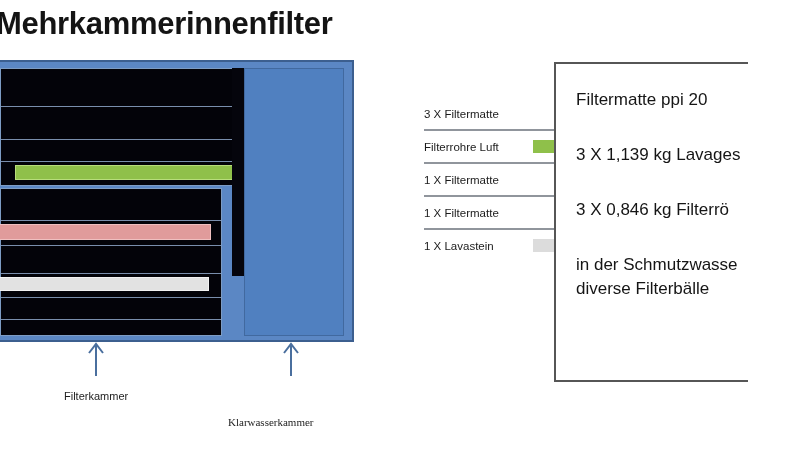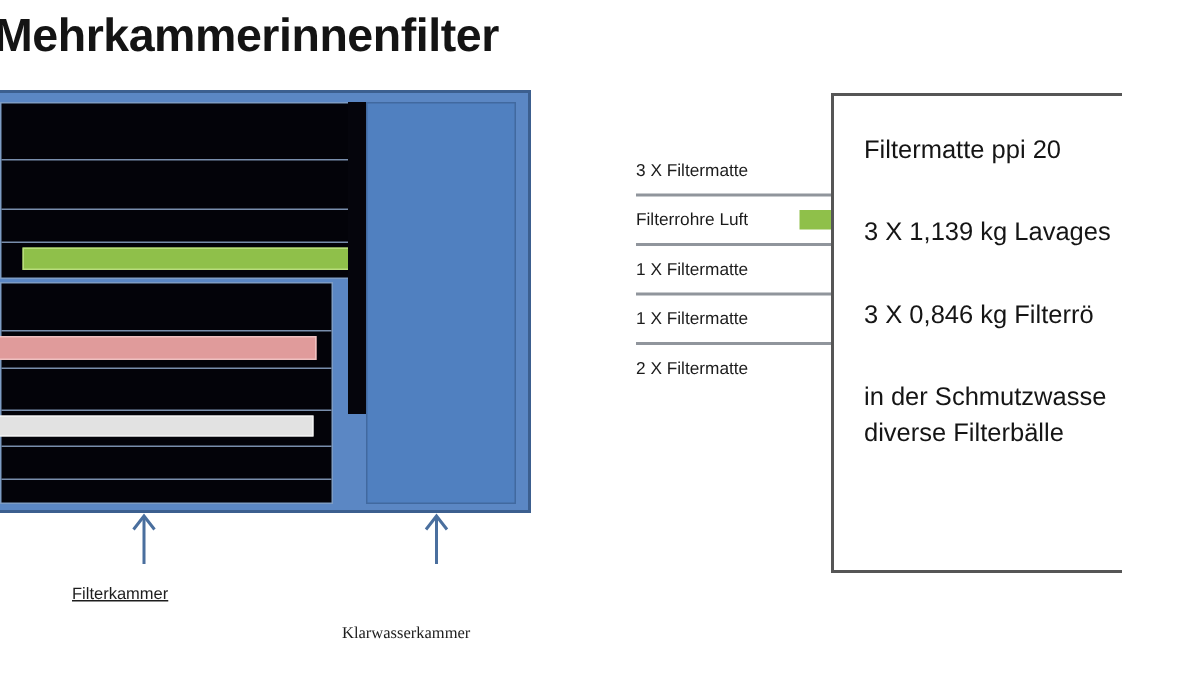--- a/index.html
+++ b/index.html
@@ -215,21 +215,21 @@
 
     <div id="divider-strip"></div>
 
     <div id="clearwater"></div>
   </div>
 
   <svg class="arrow" style="left:85px; top:340px;" viewBox="0 0 22 36">
     <line x1="11" y1="36" x2="11" y2="5" stroke="#4a6f9e" stroke-width="2"></line>
     <polyline points="4,13 11,4 18,13" fill="none" stroke="#4a6f9e" stroke-width="2"></polyline>
   </svg>
-  <div class="caption" style="left:48px; top:390px;text-decoration:underline;">Filterkammer</div>
+  <div class="caption" style="left:64px; top:390px;">Filterkammer</div>
 
   <svg class="arrow" style="left:280px; top:340px;" viewBox="0 0 22 36">
     <line x1="11" y1="36" x2="11" y2="5" stroke="#4a6f9e" stroke-width="2"></line>
     <polyline points="4,13 11,4 18,13" fill="none" stroke="#4a6f9e" stroke-width="2"></polyline>
   </svg>
   <div class="caption" style="left:228px; top:416px;font-family:Liberation Serif, serif;">Klarwasserkammer</div>
 
   <div id="legend">
     <div class="legend-row">
       <span class="legend-label">3 X Filtermatte</span>
@@ -241,22 +241,22 @@
     </div>
     <div class="legend-row ruled">
       <span class="legend-label">1 X Filtermatte</span>
       <span class="legend-swatch empty"></span>
     </div>
     <div class="legend-row ruled">
       <span class="legend-label">1 X Filtermatte</span>
       <span class="legend-swatch empty"></span>
     </div>
     <div class="legend-row ruled">
-      <span class="legend-label">2 X Filtermatte</span>
-      <span class="legend-swatch empty"></span>
+      <span class="legend-label">1 X Lavastein</span>
+      <span class="legend-swatch sw-grey"></span>
     </div>
   </div>
 
   <div id="textbox">
     <div class="tb-line">Filtermatte ppi 20</div>
     <div class="tb-gap-big"></div>
     <div class="tb-line">3 X 1,139 kg Lavages</div>
     <div class="tb-gap-big"></div>
     <div class="tb-line">3 X 0,846 kg Filterrö</div>
     <div class="tb-gap-big"></div>

